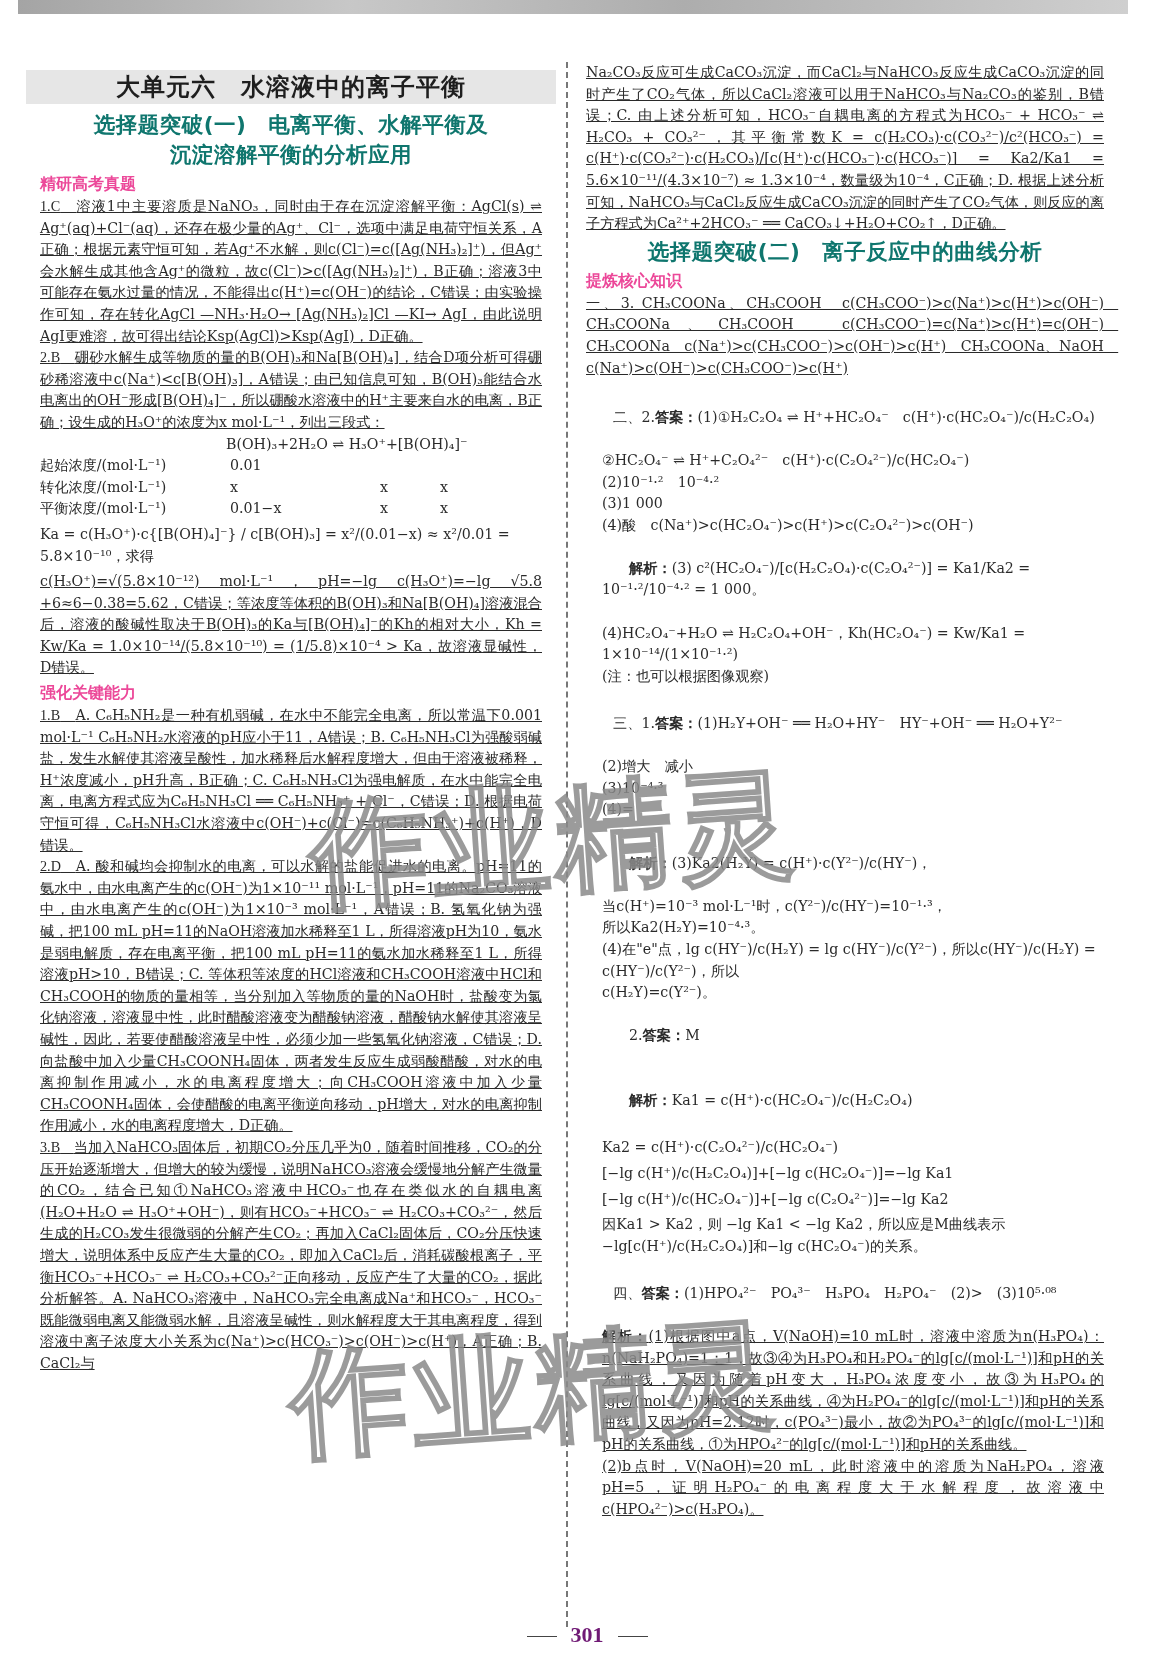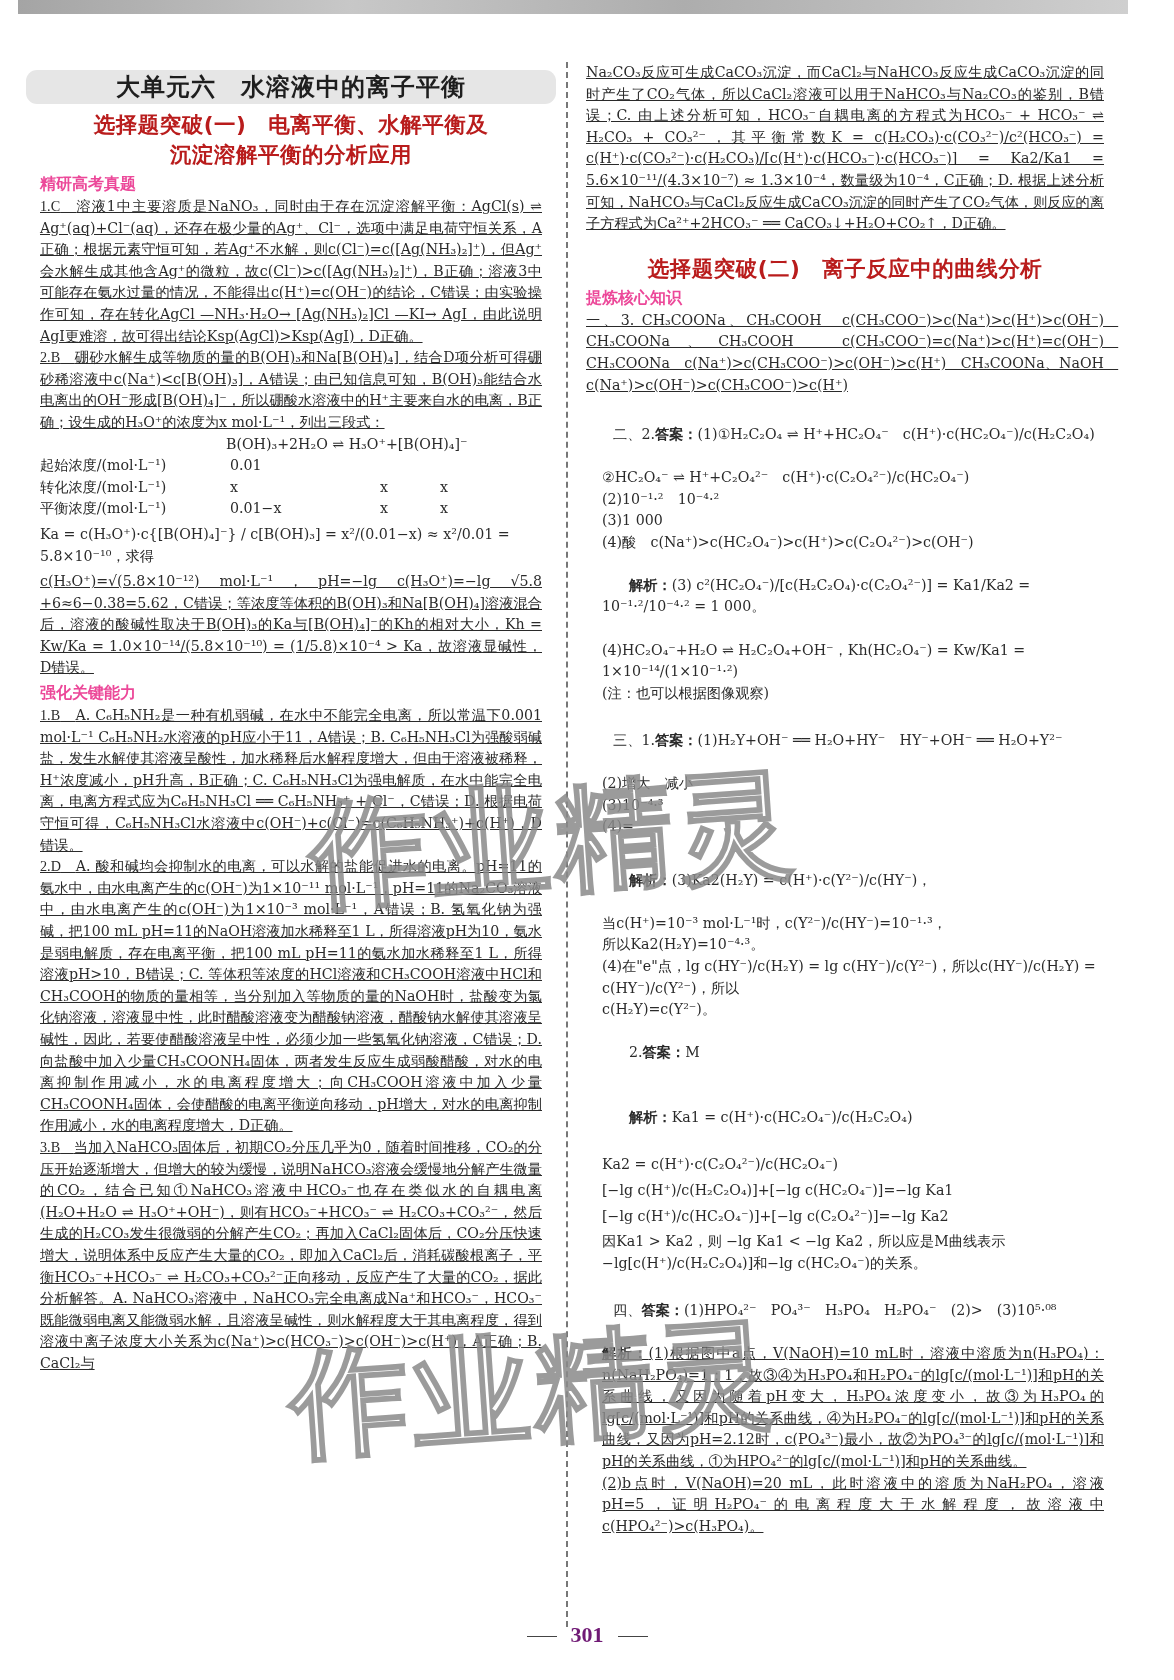--- a/index.html
+++ b/index.html
@@ -6,23 +6,23 @@
   body{width:1174px;height:1680px;position:relative;overflow:hidden;
        font-family:"DejaVu Serif","Liberation Serif",serif;color:#2a2a2a;}
   .topband{position:absolute;left:18px;top:0;width:1110px;height:14px;
            background:linear-gradient(90deg,#5a5a5a,#9a9a9a 30%,#6a6a6a 60%,#a8a8a8);opacity:.55;}
   .col{position:absolute;top:62px;font-size:14.2px;line-height:21.6px;}
   .col-left{left:40px;width:502px;}
   .col-right{left:586px;width:518px;}
   .divider{position:absolute;left:566px;top:62px;height:1565px;border-left:2px dashed #777;}
   .unit-title{background:#e6e6e6;margin:8px 0 0 -14px;width:530px;text-align:center;
               font-family:"DejaVu Sans","Liberation Sans",sans-serif;font-size:24px;font-weight:bold;
-              line-height:34px;letter-spacing:1px;color:#1e1e1e;border-radius:11px;}
+              line-height:34px;letter-spacing:1px;color:#1e1e1e;}
   .sec-title{text-align:center;font-family:"DejaVu Sans","Liberation Sans",sans-serif;font-weight:bold;
-             font-size:21.5px;line-height:30px;color:#b91c1c;letter-spacing:.5px;}
+             font-size:21.5px;line-height:30px;color:#0f766e;letter-spacing:.5px;}
   .sub-head{font-family:"DejaVu Sans","Liberation Sans",sans-serif;font-weight:bold;font-size:16px;
             line-height:24px;color:#ec4899;margin-top:2px;}
   .item{margin:0;text-align:justify;text-decoration:underline;}
   .item .num{font-family:"Liberation Serif",serif;}
   .line{white-space:pre-wrap;}
   .indent{padding-left:16px;}
   .kw{font-family:"DejaVu Sans","Liberation Sans",sans-serif;font-weight:bold;}
   .eq{text-align:left;padding-left:186px;}
   .tbl-row{display:flex;}
   .tbl-row span:first-child{width:190px;}
@@ -91,21 +91,21 @@
   </p>
   <p class="item">
     <span class="num">3.B</span>&nbsp;&nbsp;
     <span>当加入NaHCO₃固体后，初期CO₂分压几乎为0，随着时间推移，CO₂的分压开始逐渐增大，但增大的较为缓慢，说明NaHCO₃溶液会缓慢地分解产生微量的CO₂，结合已知①NaHCO₃溶液中HCO₃⁻也存在类似水的自耦电离(H₂O+H₂O ⇌ H₃O⁺+OH⁻)，则有HCO₃⁻+HCO₃⁻ ⇌ H₂CO₃+CO₃²⁻，然后生成的H₂CO₃发生很微弱的分解产生CO₂；再加入CaCl₂固体后，CO₂分压快速增大，说明体系中反应产生大量的CO₂，即加入CaCl₂后，消耗碳酸根离子，平衡HCO₃⁻+HCO₃⁻ ⇌ H₂CO₃+CO₃²⁻正向移动，反应产生了大量的CO₂，据此分析解答。A. NaHCO₃溶液中，NaHCO₃完全电离成Na⁺和HCO₃⁻，HCO₃⁻既能微弱电离又能微弱水解，且溶液呈碱性，则水解程度大于其电离程度，得到溶液中离子浓度大小关系为c(Na⁺)&gt;c(HCO₃⁻)&gt;c(OH⁻)&gt;c(H⁺)，A正确；B. CaCl₂与</span>
   </p>
 </div>
 
 <div class="col col-right">
   <p class="item">Na₂CO₃反应可生成CaCO₃沉淀，而CaCl₂与NaHCO₃反应生成CaCO₃沉淀的同时产生了CO₂气体，所以CaCl₂溶液可以用于NaHCO₃与Na₂CO₃的鉴别，B错误；C. 由上述分析可知，HCO₃⁻自耦电离的方程式为HCO₃⁻ + HCO₃⁻ ⇌ H₂CO₃ + CO₃²⁻，其平衡常数K = c(H₂CO₃)·c(CO₃²⁻)/c²(HCO₃⁻) = c(H⁺)·c(CO₃²⁻)·c(H₂CO₃)/[c(H⁺)·c(HCO₃⁻)·c(HCO₃⁻)] = Ka2/Ka1 = 5.6×10⁻¹¹/(4.3×10⁻⁷) ≈ 1.3×10⁻⁴，数量级为10⁻⁴，C正确；D. 根据上述分析可知，NaHCO₃与CaCl₂反应生成CaCO₃沉淀的同时产生了CO₂气体，则反应的离子方程式为Ca²⁺+2HCO₃⁻ ══ CaCO₃↓+H₂O+CO₂↑，D正确。</p>
 
-  <div class="sec-title" style="margin-top:19px">选择题突破(二)　离子反应中的曲线分析</div>
+  <div class="sec-title" style="margin-top:2px">选择题突破(二)　离子反应中的曲线分析</div>
   <div class="sub-head">提炼核心知识</div>
   <p class="item">一、3. CH₃COONa、CH₃COOH　c(CH₃COO⁻)&gt;c(Na⁺)&gt;c(H⁺)&gt;c(OH⁻)　CH₃COONa、CH₃COOH　c(CH₃COO⁻)=c(Na⁺)&gt;c(H⁺)=c(OH⁻)　CH₃COONa　c(Na⁺)&gt;c(CH₃COO⁻)&gt;c(OH⁻)&gt;c(H⁺)　CH₃COONa、NaOH　c(Na⁺)&gt;c(OH⁻)&gt;c(CH₃COO⁻)&gt;c(H⁺)</p>
 
   <div style="margin-top:6px">
     <div class="line">
       <span>二、2.</span><span class="kw">答案：</span><span>(1)①H₂C₂O₄ ⇌ H⁺+HC₂O₄⁻　c(H⁺)·c(HC₂O₄⁻)/c(H₂C₂O₄)</span>
     </div>
     <div class="line indent">②HC₂O₄⁻ ⇌ H⁺+C₂O₄²⁻　c(H⁺)·c(C₂O₄²⁻)/c(HC₂O₄⁻)</div>
     <div class="line indent">(2)10⁻¹·²　10⁻⁴·²</div>
     <div class="line indent">(3)1 000</div>

